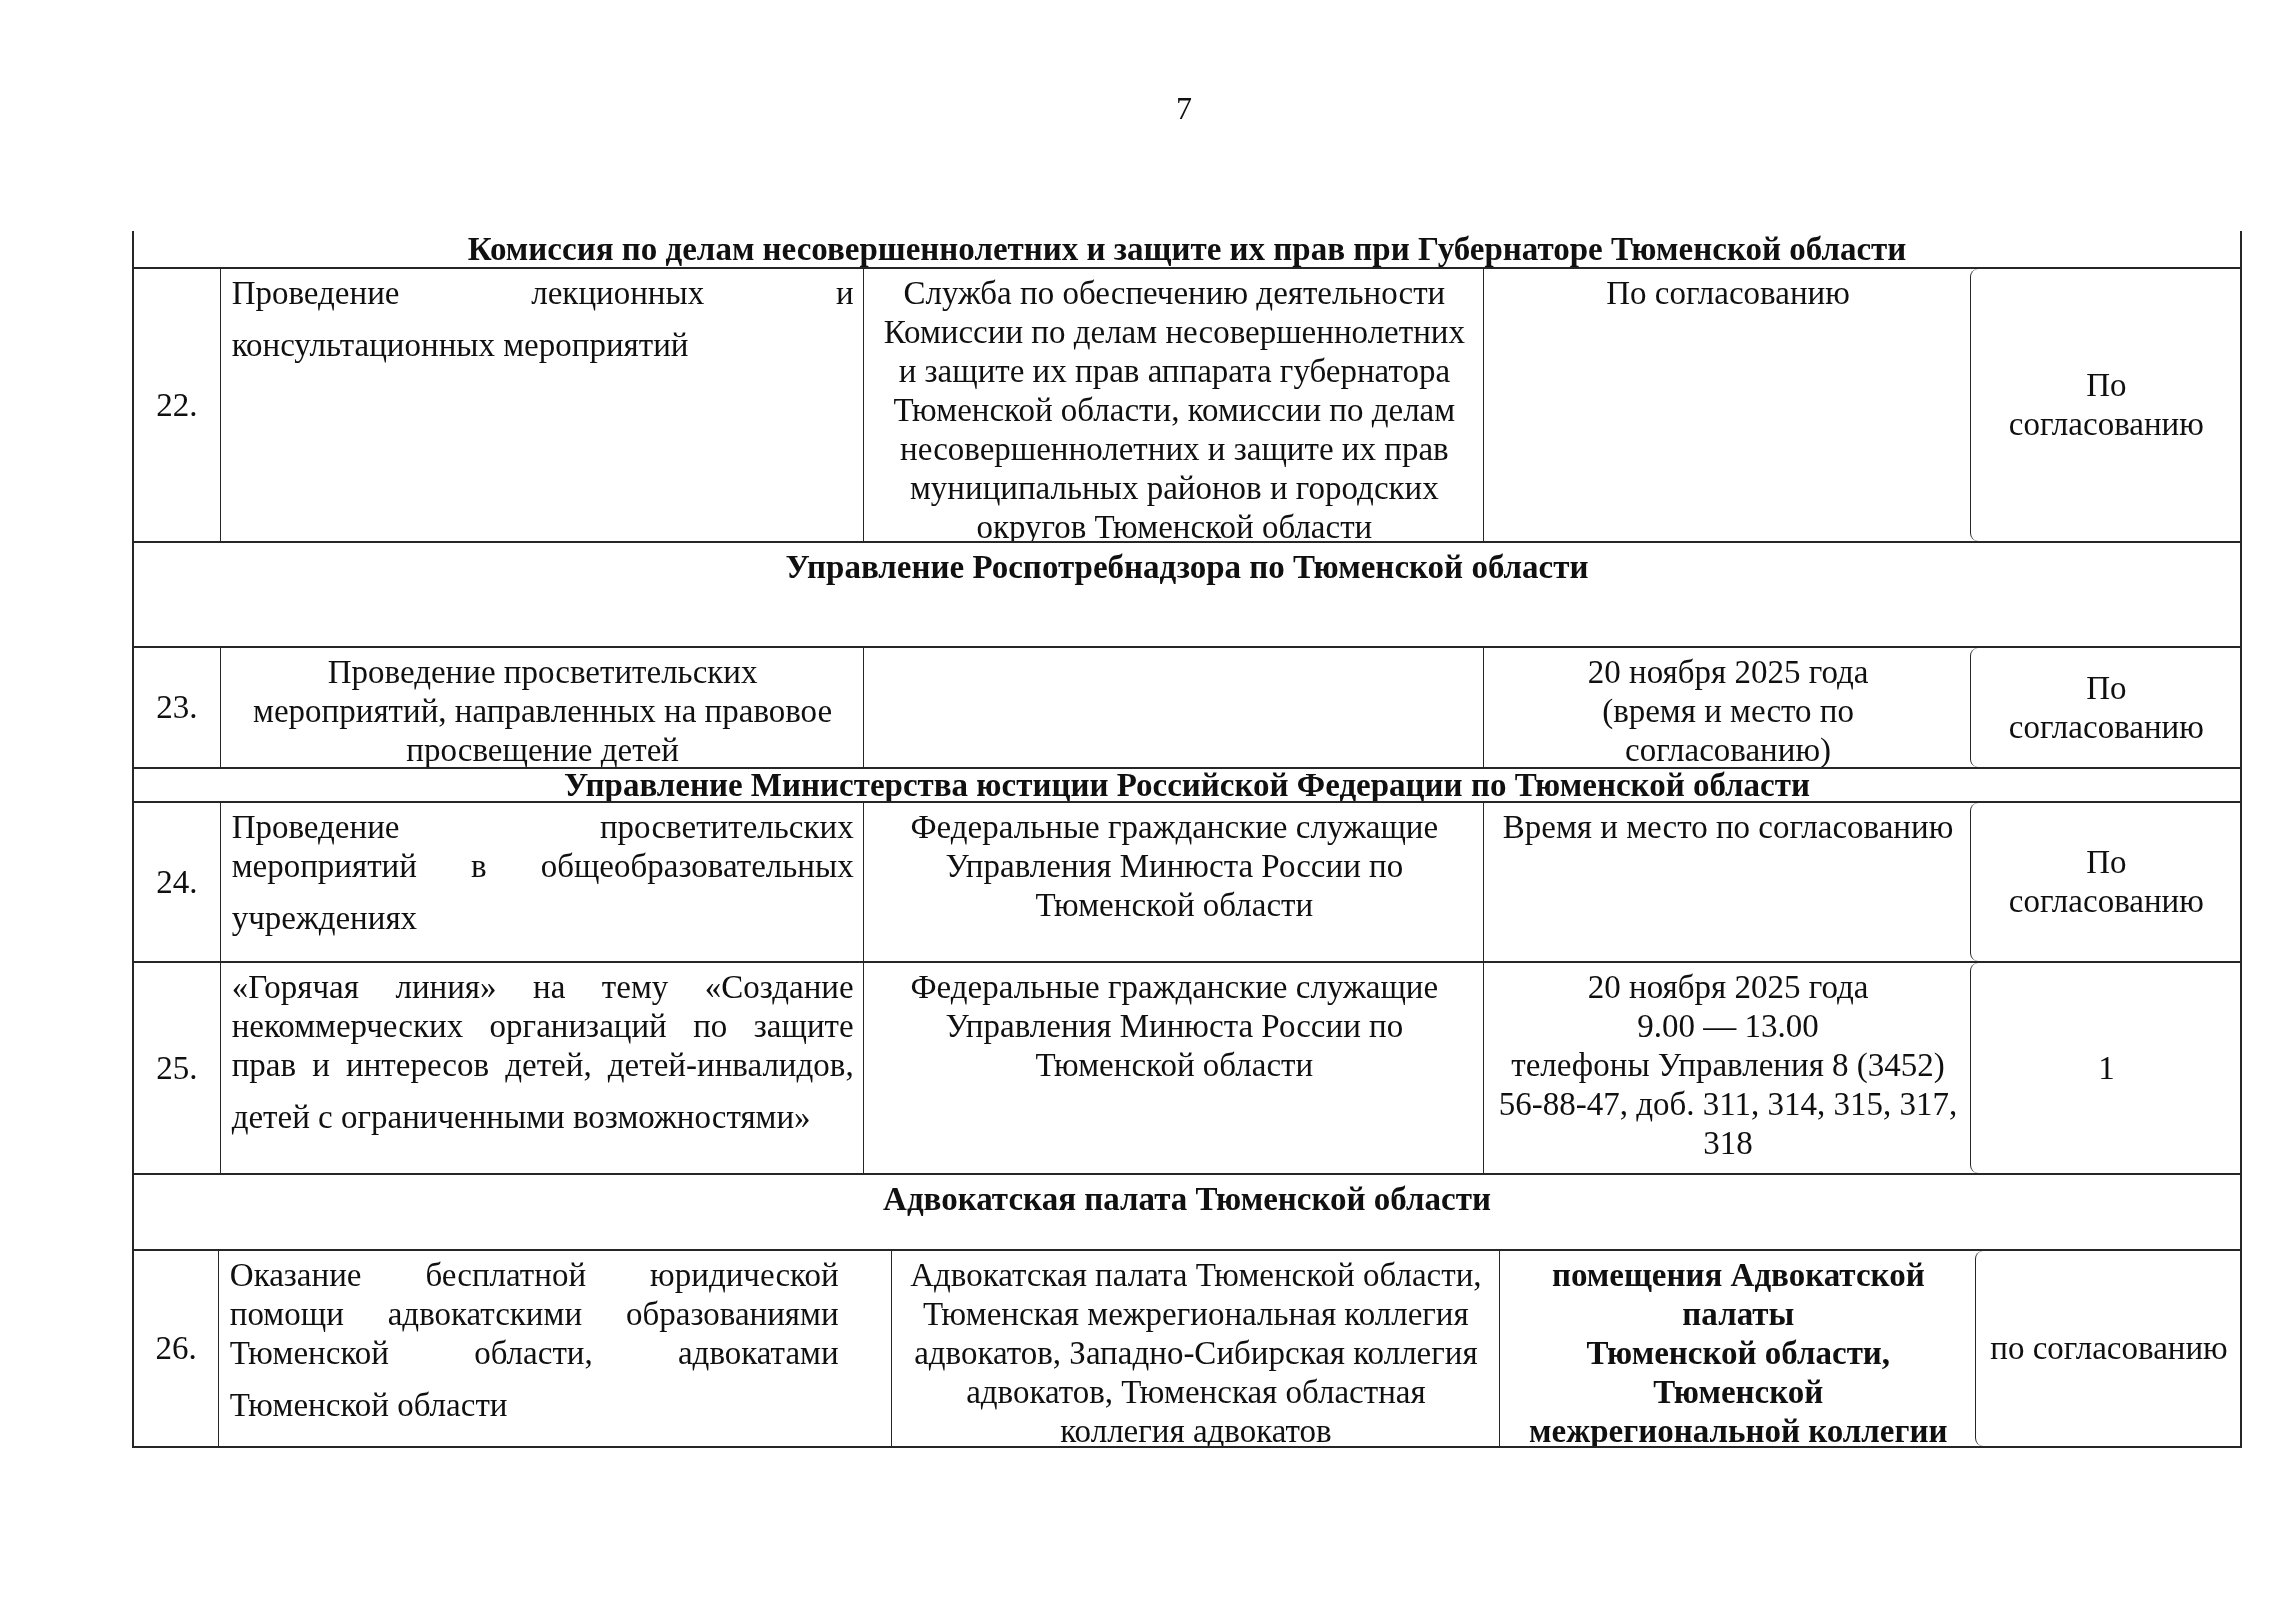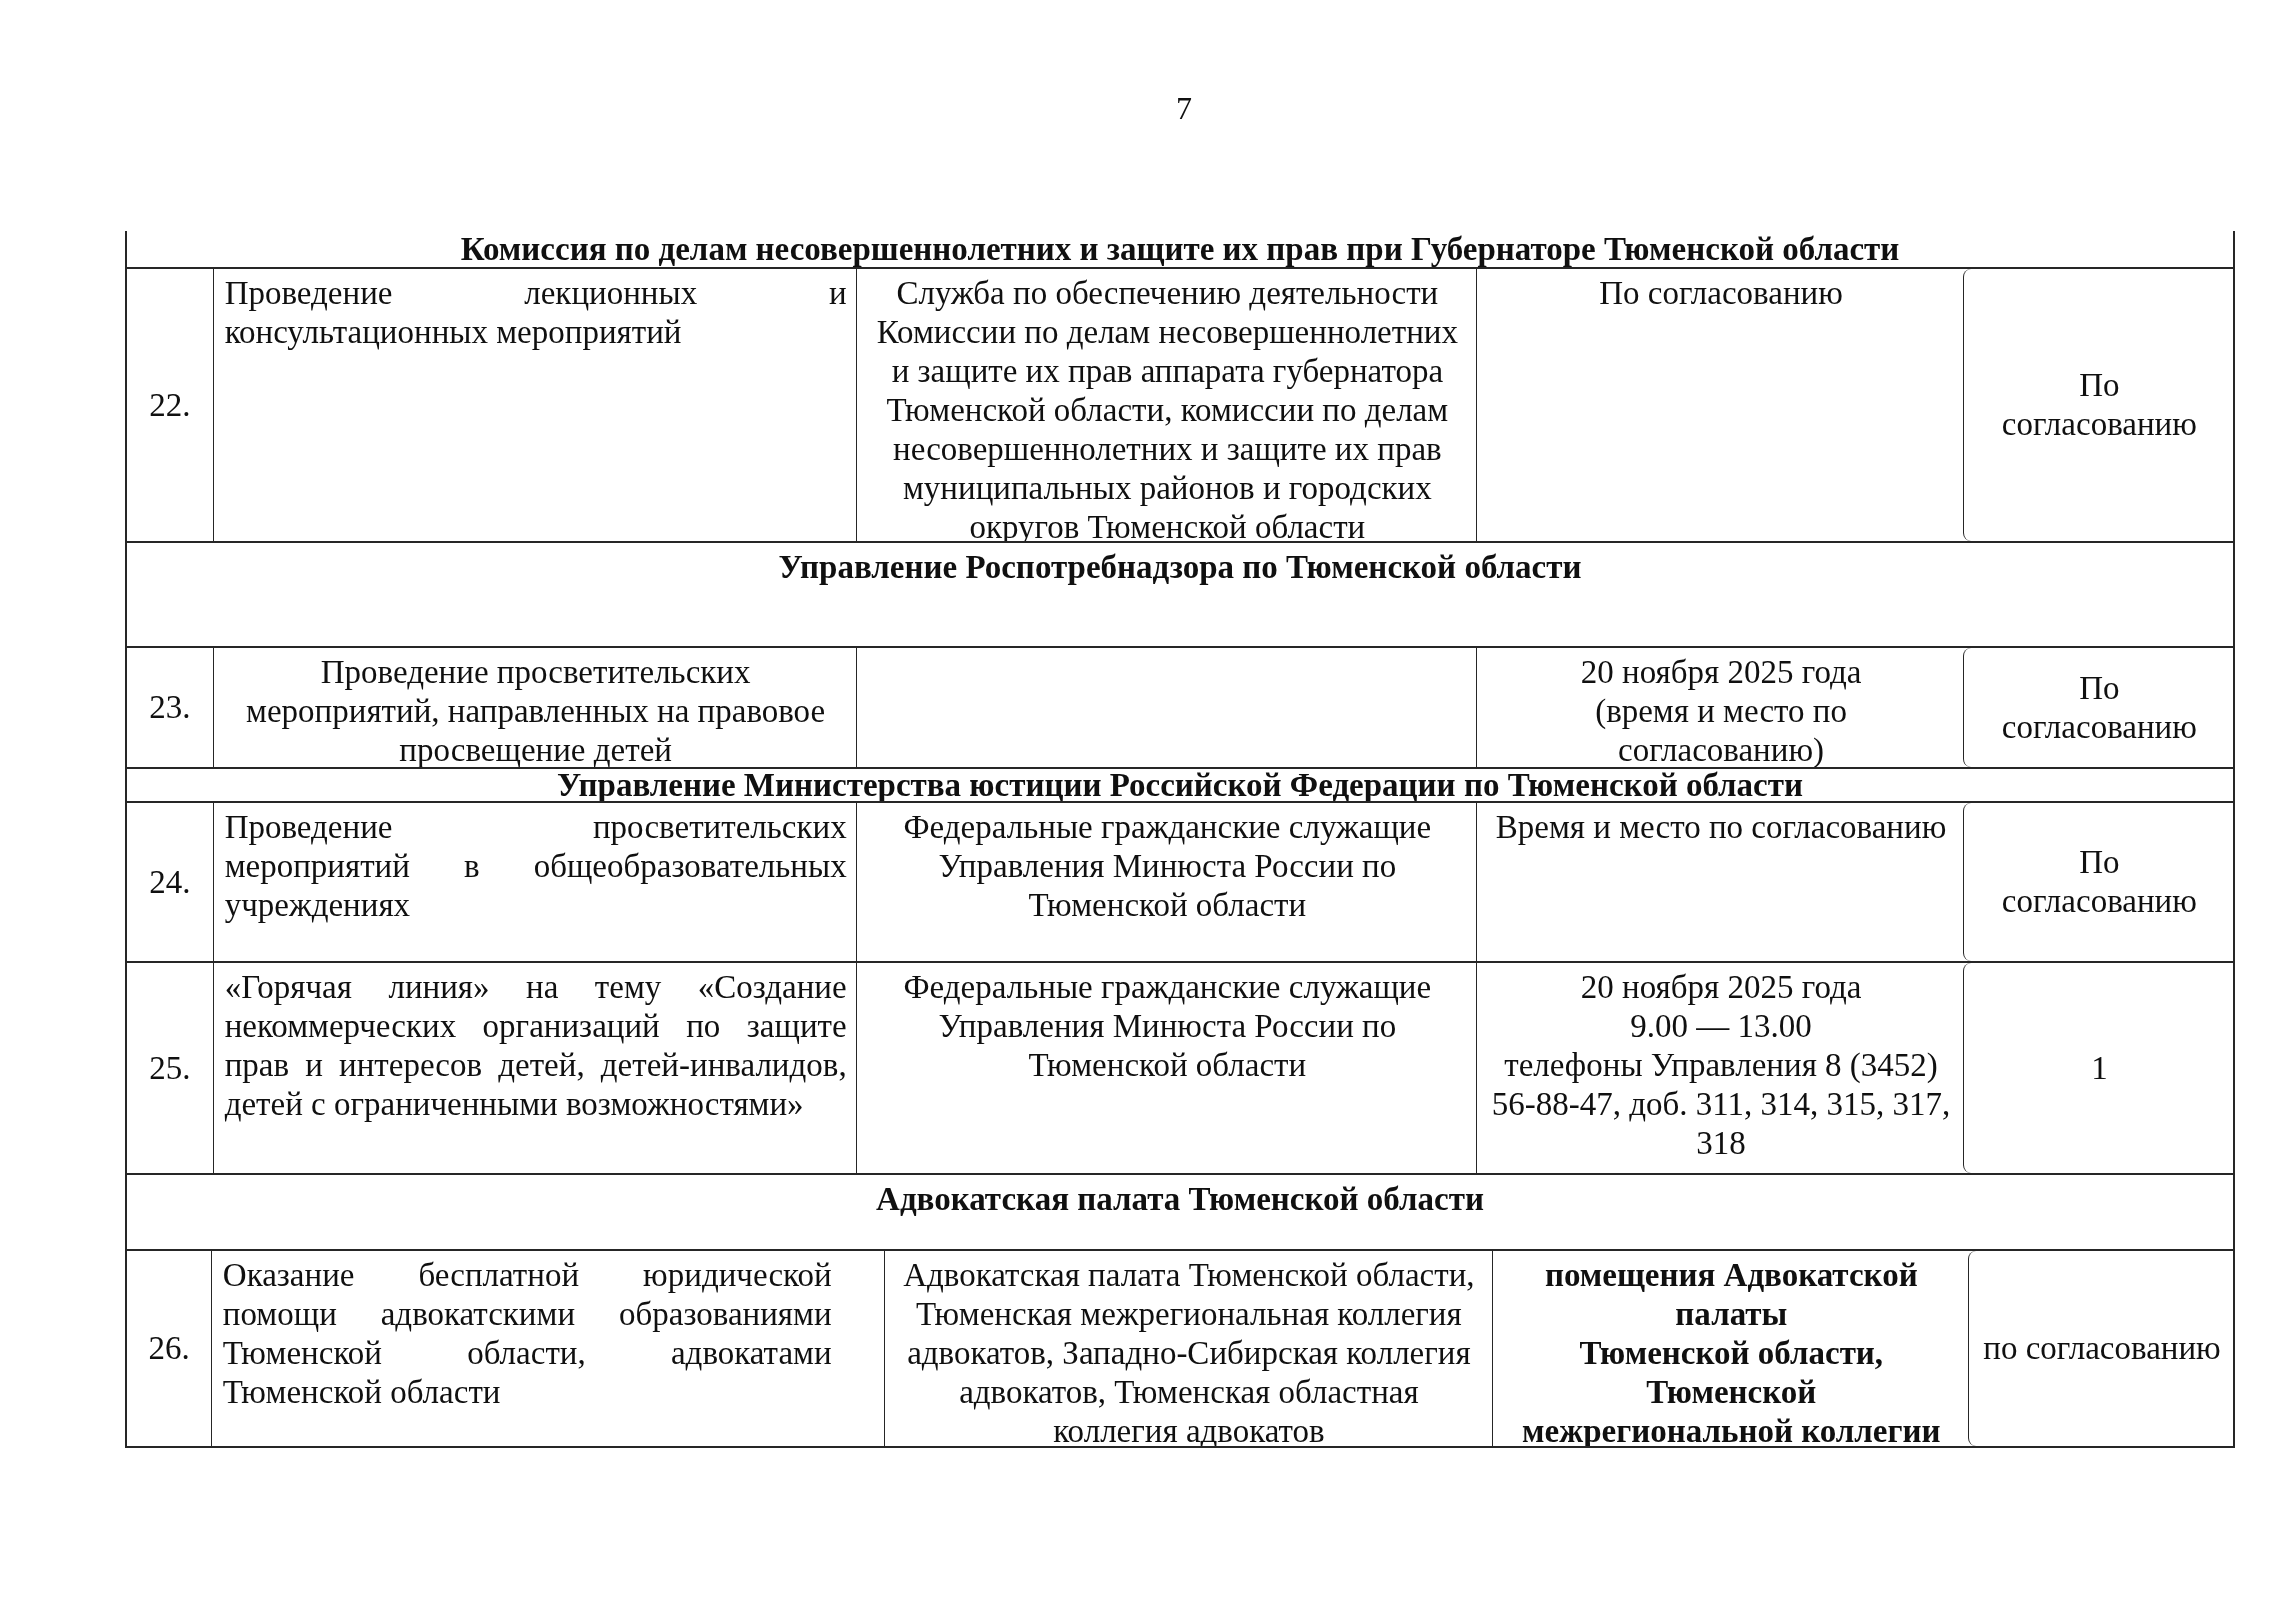--- a/index.html
+++ b/index.html
@@ -1,35 +1,35 @@
 <!DOCTYPE html>
 <html lang="ru" style="font-size:14.3px"><head>
 <meta charset="utf-8">
 <style>
   html,body{margin:0;padding:0;background:#ffffff;}
   .page{position:relative;width:2293px;height:1622px;background:#ffffff;overflow:hidden;
         font-family:"Liberation Serif","DejaVu Serif",serif;color:#101010;}
   .pagenum{position:absolute;left:131px;top:90px;width:2106px;text-align:center;
            font-size:32px;line-height:36px;}
-  .table{position:absolute;left:125px;top:231px;width:2106px;
+  .table{position:absolute;left:132px;top:231px;width:2106px;
          border-left:2.7px solid #262626;border-right:2.7px solid #262626;}
   .trow{display:flex;box-sizing:border-box;border-bottom:2.7px solid #262626;overflow:hidden;}
   .srow{flex-direction:column;}
   .srow .slabel{font-weight:bold;font-size:33px;line-height:38px;text-align:center;width:100%;}
   .srow.pos-middle{justify-content:center;}
   .srow.pos-top{justify-content:flex-start;padding-top:4.5px;}
   .cell{box-sizing:border-box;display:flex;flex-direction:column;overflow:hidden;
         padding:4.5px 9px 0 10.7px;}
   .cell:not(:first-child){border-left:1.8px solid #262626;}
   .cell.vmid{justify-content:center;padding-top:0;border-radius:8px;}
   .cell.cnum{align-items:center;justify-content:center;padding:0;}
   .line{font-size:33px;line-height:39px;width:100%;}
   .cnum .line{text-align:center;}
   .cell.just .line{text-align:justify;text-align-last:justify;}
-  .cell.just .line:last-child{text-align-last:left;}
+  .cell.just .line:last-child{text-align-last:left;margin-top:13px;}
   .cell.ctr .line{text-align:center;}
 </style>
 </head>
 <body>
 
 <div class="page">
   <div class="pagenum">7</div>
   <div class="table">
       <div class="trow srow pos-middle" style="height: 38px;">
         <div class="slabel">Комиссия по делам несовершеннолетних и защите их прав при Губернаторе Тюменской области</div>

